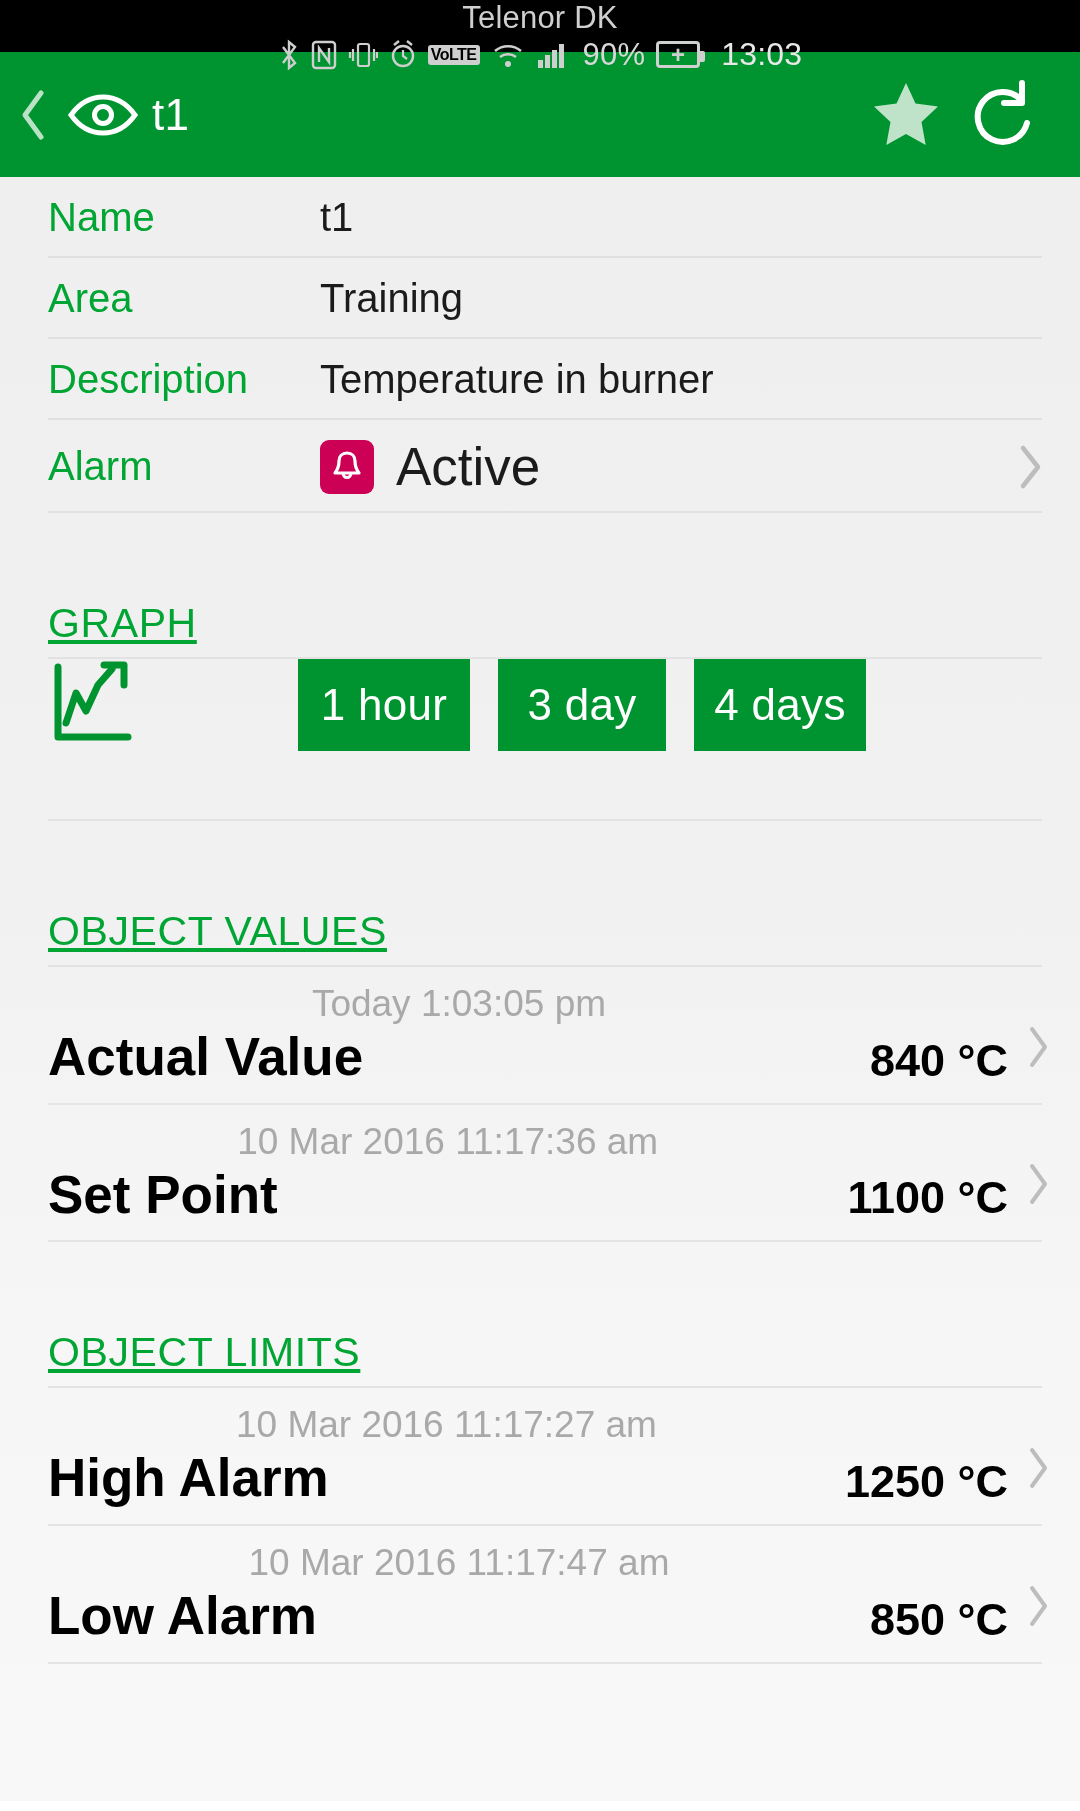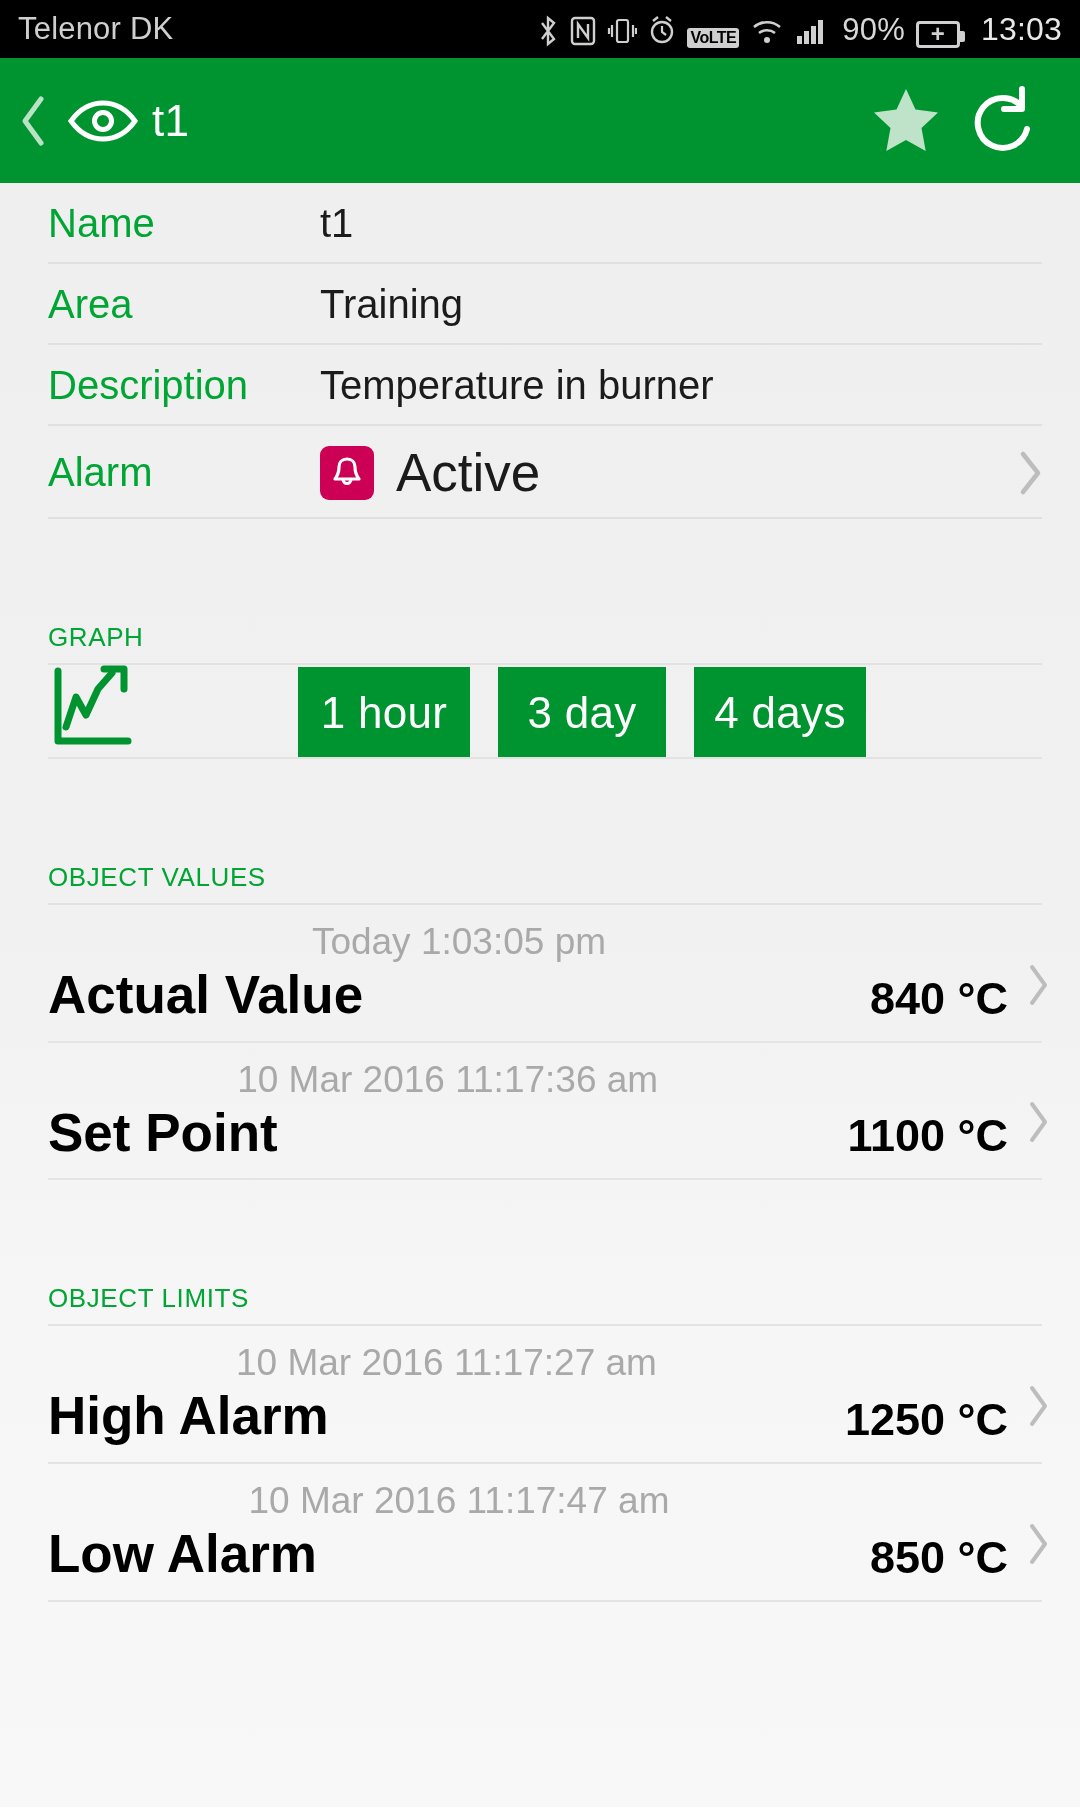--- a/index.html
+++ b/index.html
@@ -5,27 +5,27 @@
   * { margin:0; padding:0; box-sizing:border-box; }
   html, body {
     width:1080px; height:1811px;
     background:#ffffff;
     font-family:"Liberation Sans", sans-serif;
     overflow:hidden;
   }
 
   
   .statusbar{
-    height:58px; background:#000; color:#cfcfcf;
+    height:52px; background:#000; color:#cfcfcf;
     display:flex; align-items:center; padding:0 18px;
-    font-size:31px; letter-spacing:.2px;
+    font-size:31px; letter-spacing:.2px;flex-direction:column;
   }
   .sb-carrier{ flex:0 0 auto; }
   .sb-spacer{ flex:1 1 auto; }
-  .sb-icons{ display:flex; align-items:flex-end; gap:11px; }
+  .sb-icons{ display:flex; align-items:center; gap:11px; }
   .sb-icons svg{ display:block; }
   .sb-pct{ font-size:31px; color:#d8d8d8; margin-left:2px; }
   .sb-time{ font-size:32px; color:#e8e8e8; margin-left:10px; }
   .volte{
     background:#cfcfcf; color:#000; font-size:16px; font-weight:bold;
     border-radius:3px; padding:2px 3px; line-height:1; letter-spacing:-.5px;
   }
   .batt{
     width:44px; height:27px; border:3px solid #d0d0d0; border-radius:4px;
     position:relative; display:flex; align-items:center; justify-content:center;
@@ -81,32 +81,32 @@
     margin-left:auto; display:flex; align-items:center; justify-content:center;
     width:40px;
   }
 
   
   .section{
     padding:0 30px 0 48px; position:relative;
     display:flex; align-items:flex-end; height:84px;
   }
   .section-title{
-    color:#00a533; font-size:26px; letter-spacing:.6px; padding-bottom:12px;
+    color:#00a533; font-size:41px; letter-spacing:.6px; padding-bottom:12px;text-decoration:underline;
   }
   .section:after{
     content:""; position:absolute; left:48px; right:38px; bottom:0;
     height:2px; background:#e2e2e2;
   }
   .sec-gap-top{ margin-top:62px; }
 
   
   .graph-row{
-    display:flex; align-items:flex-end; padding:0 30px 0 48px;
-    height:94px; position:relative;
+    display:flex; align-items:flex-start; padding:0 30px 0 48px;
+    height:162px; position:relative;
   }
   .graph-row:after{
     content:""; position:absolute; left:48px; right:38px; bottom:0;
     height:2px; background:#e2e2e2;
   }
   .graph-icon{ width:250px; flex:0 0 250px; }
   .gbtn{
     background:#009430; color:#fff; font-size:44px;
     height:92px; display:flex; align-items:center; justify-content:center;
     margin-right:28px; padding:0 10px; letter-spacing:.3px;

